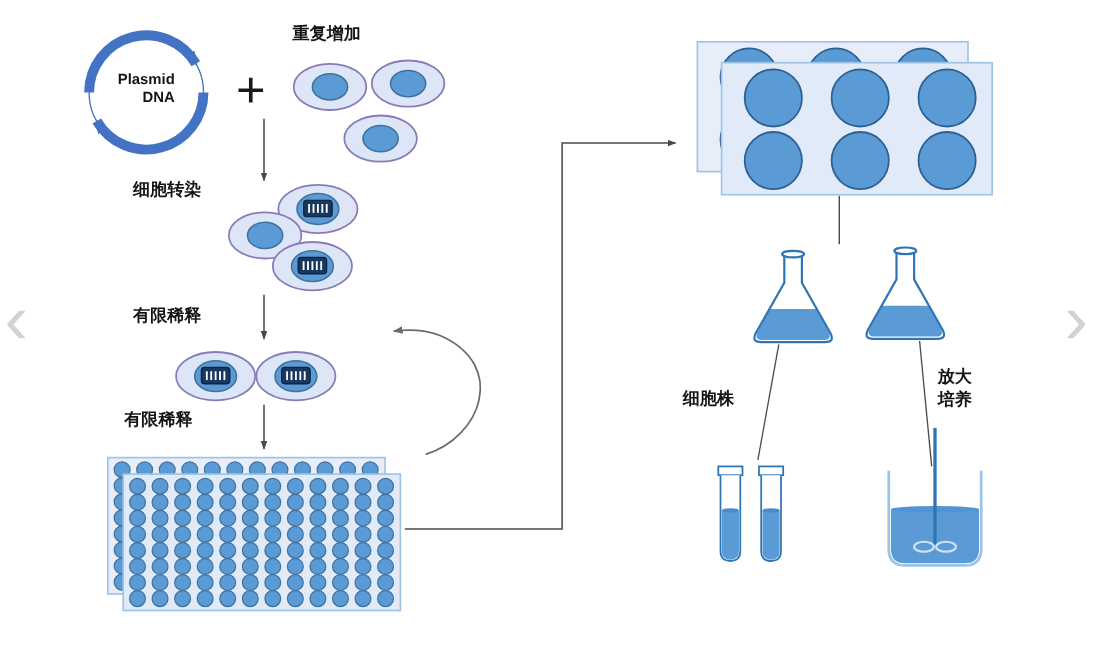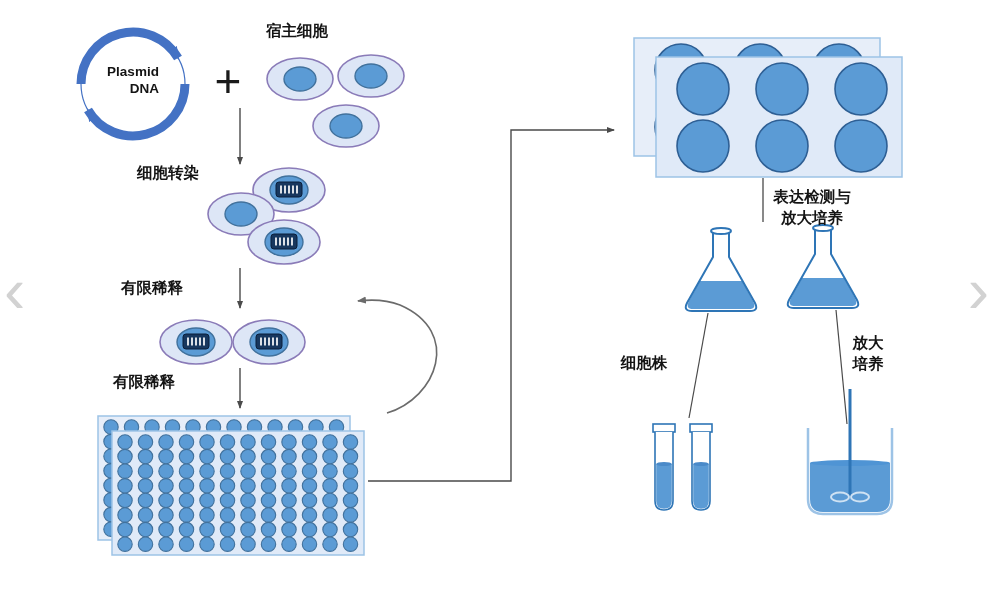--- a/index.html
+++ b/index.html
@@ -374,33 +374,29 @@
     </g>
   </svg>
 
   <div class="lbl centered plasmid-text" style="left:133px; top:63px;">
     <div>Plasmid</div>
     <div>DNA</div>
   </div>
 
   <div class="lbl centered plus" style="left:228px; top:58px;">+</div>
 
-  <div class="lbl centered" style="left:297px; top:20px;">宿主细胞</div>
-
-  <div class="lbl centered" style="left:152px; top:162px;margin-left:16px;">细胞转染</div>
+  <div class="lbl centered" style="left:297px; top:20px;">重复增加</div>
+
+  <div class="lbl centered" style="left:152px; top:162px;">细胞转染</div>
 
   <div class="lbl centered" style="left:152px; top:277px;">有限稀释</div>
 
   <div class="lbl centered" style="left:144px; top:371px;">有限稀释</div>
 
 
-  <div class="lbl centered" style="left:812px; top:186px;">
-    <div>表达检测与</div>
-    <div>放大培养</div>
-  </div>
 
   <div class="lbl centered" style="left:644px; top:352px;">细胞株</div>
 
   <div class="lbl centered" style="left:868px; top:332px;">
     <div>放大</div>
     <div>培养</div>
   </div>
 
   <div class="nav" style="left:4px;">‹</div>
   <div class="nav" style="right:6px;">›</div>

